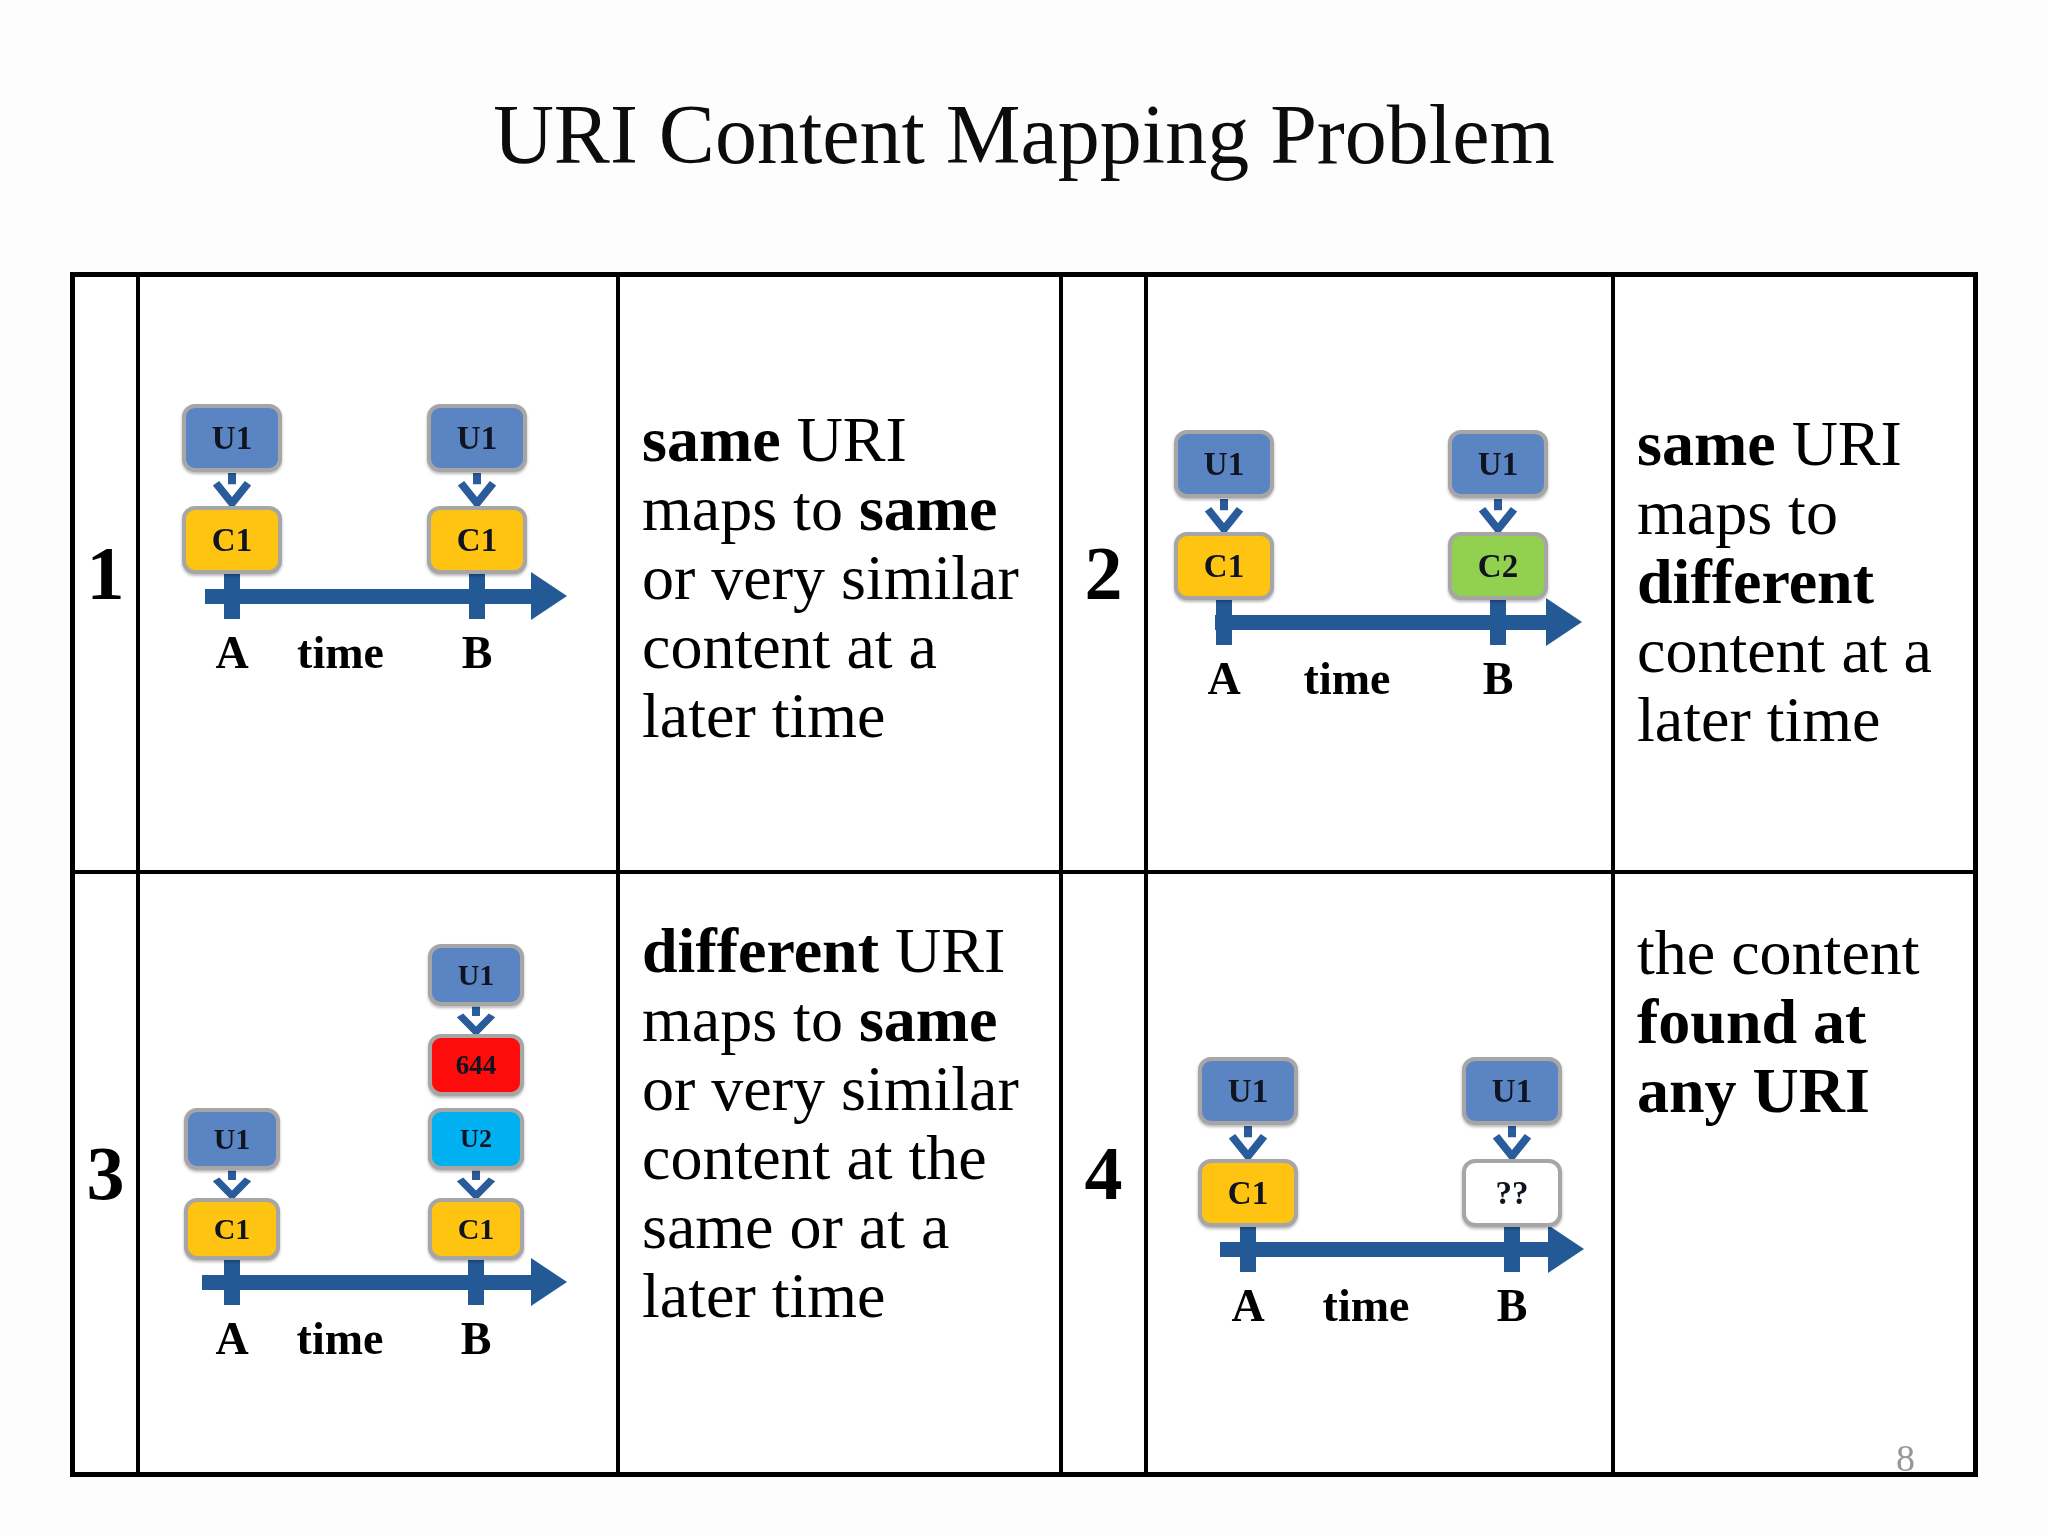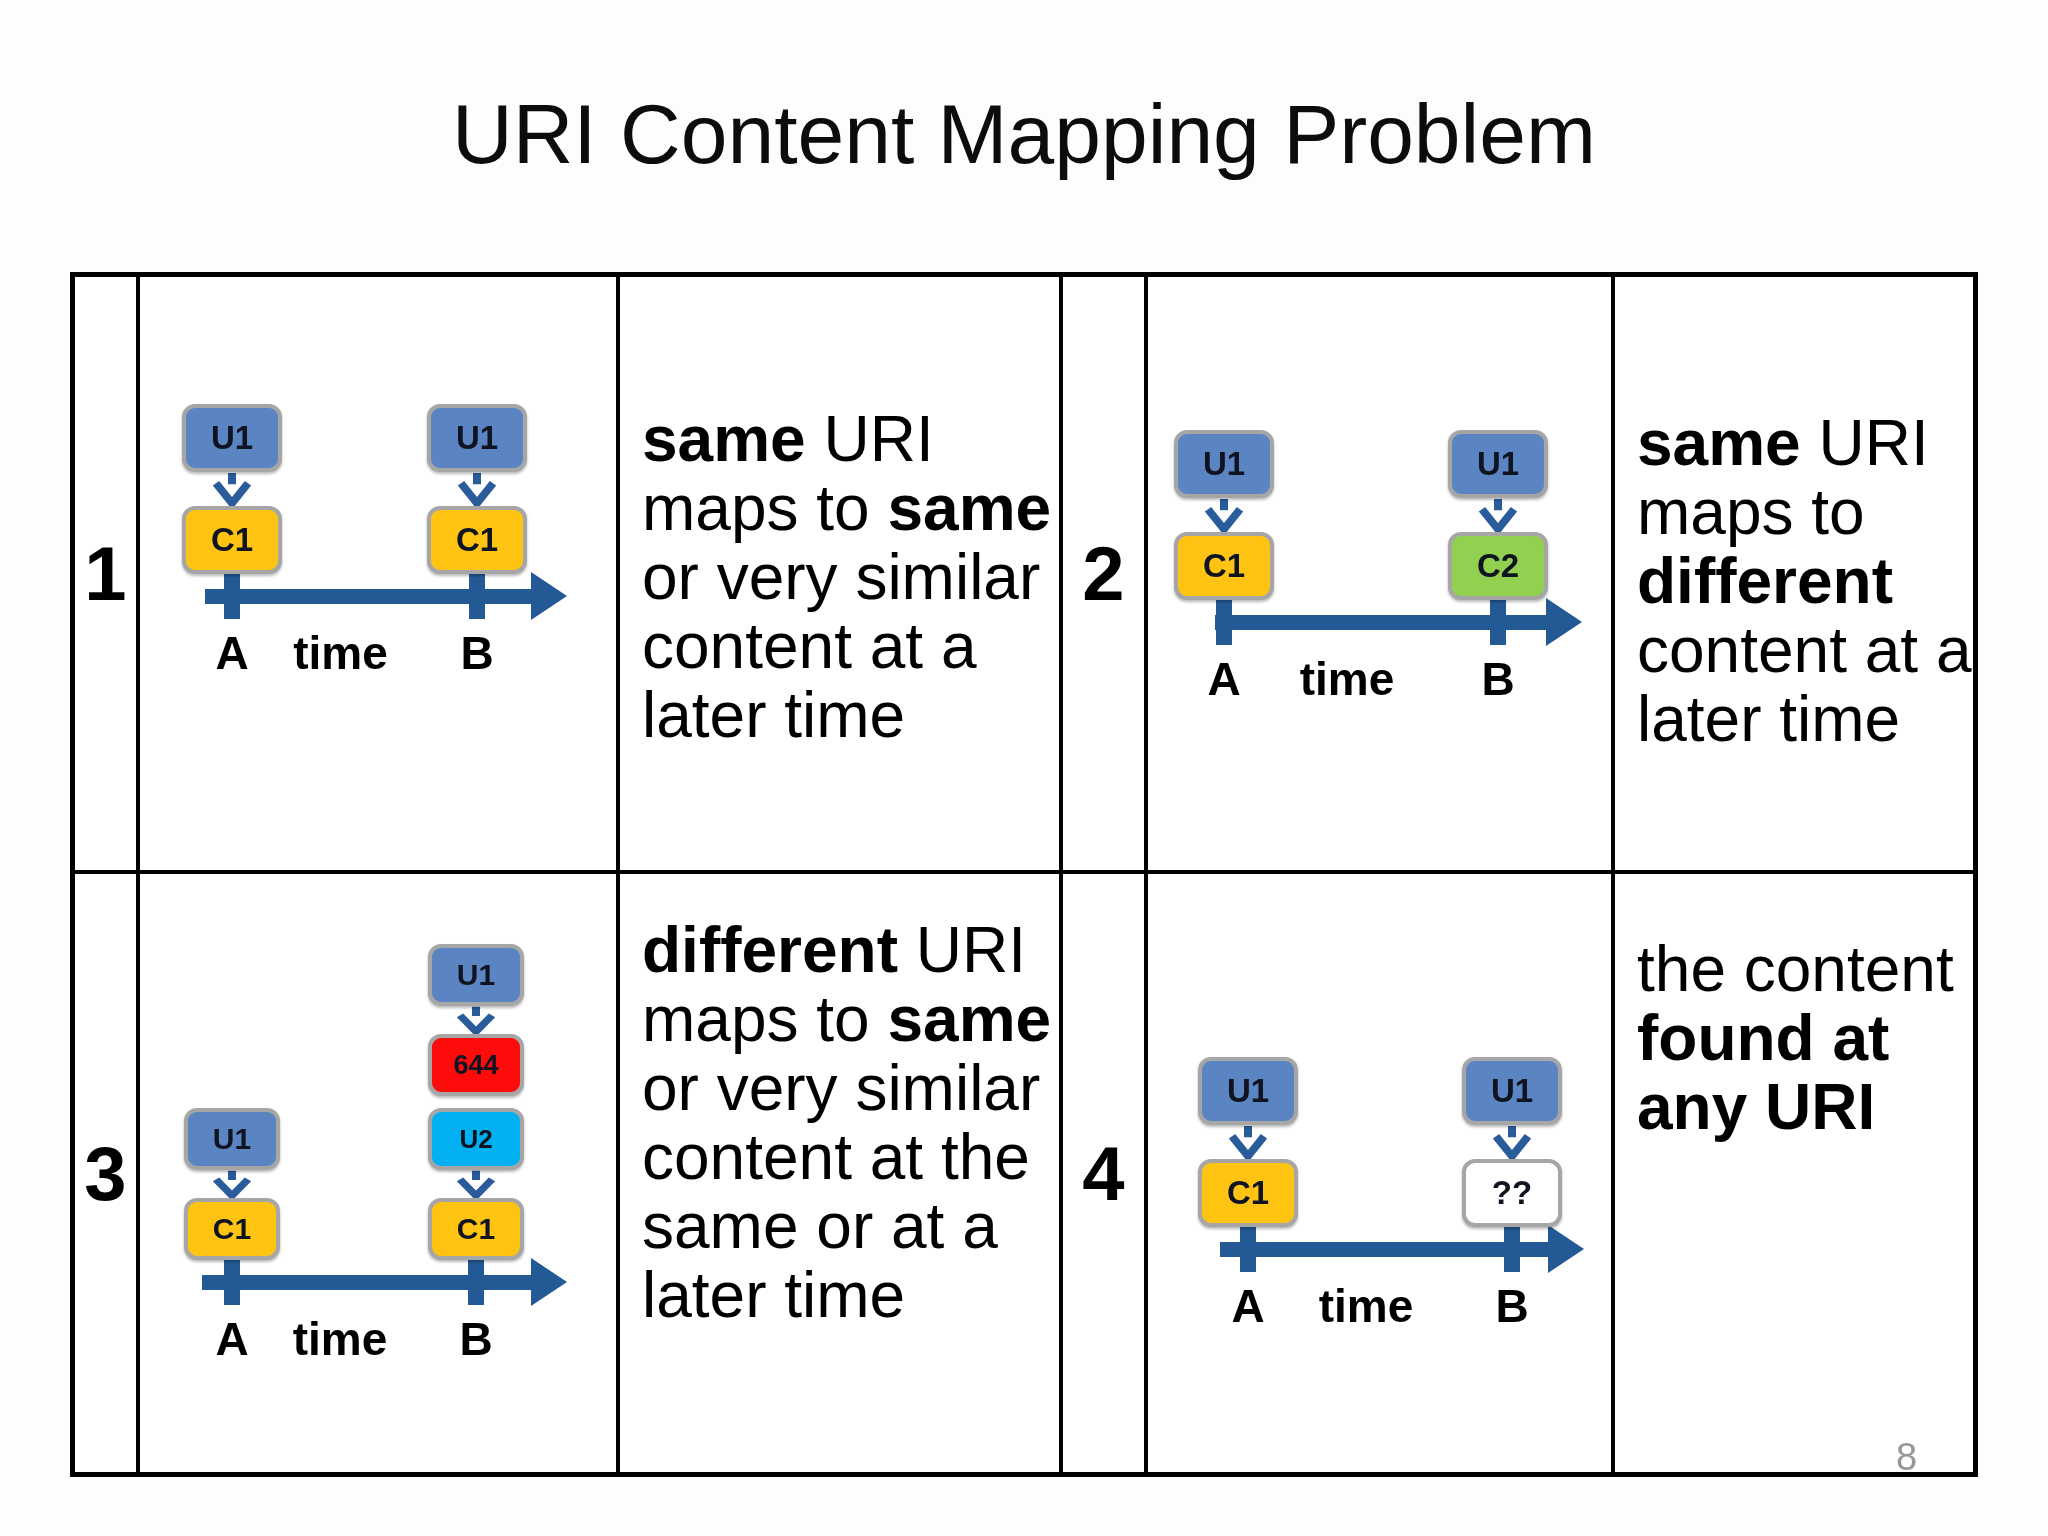--- a/index.html
+++ b/index.html
@@ -1,17 +1,17 @@
 <!DOCTYPE html>
 <html><head>
 <meta charset="utf-8">
 <style>
   html,body{margin:0;padding:0;background:#ffffff;}
   .slide{position:relative;width:2048px;height:1536px;background:#fdfdfd;
-         font-family:Liberation Sans, sans-serif;overflow:hidden;color:#000;}
+         font-family:Liberation Serif, serif;overflow:hidden;color:#000;}
   .title{position:absolute;top:86px;left:0;width:100%;text-align:center;
          font-size:84px;font-weight:400;color:#0c0c0c;white-space:nowrap;}
   .grid{position:absolute;left:70px;top:272px;width:1908px;height:1205px;
         border:5px solid #000;box-sizing:border-box;
         display:grid;grid-template-columns:65px 480px 443px 85px 467px 1fr;
         grid-template-rows:597px 1fr;background:#fff;}
   .cell{box-sizing:border-box;background:#fff;border-right:4px solid #000;border-bottom:4px solid #000;
         position:relative;overflow:hidden;}
   .no-r{border-right:none;}
   .no-b{border-bottom:none;}
@@ -157,21 +157,21 @@
           <div class="box" style="width: 100px; height: 68px; background: rgb(255, 196, 18); font-size: 33px;">C1</div>
         </div>
         <div class="stack" style="left: 364px; bottom: 245px;">
           <div class="box" style="width: 100px; height: 68px; background: rgb(91, 132, 194); font-size: 33px;">U1</div>
           <div class="arrow-wrap"><svg width="44" height="34" viewBox="0 0 44 36" preserveAspectRatio="none">
               <path d="M22 1 V13 M6 12 L22 33 L38 12" fill="none" stroke="#2a5b9b" stroke-width="8"></path>
             </svg></div>
           <div class="box" style="width: 100px; height: 68px; background: rgb(255, 255, 255); font-size: 33px;">??</div>
         </div>
       </div>
-    <div class="cell txt no-r no-b" id="txt-3" style="padding-top: 61px;">
+    <div class="cell txt no-r no-b" id="txt-3" style="padding-top: 44px;">
         <div class="dline"><span>the content</span></div>
         <div class="dline"><span class="bold">found at</span></div>
         <div class="dline"><span class="bold">any URI</span></div>
       </div>
   </div>
 
   <div class="pageno">8</div>
 </div>
 
 </body></html>

